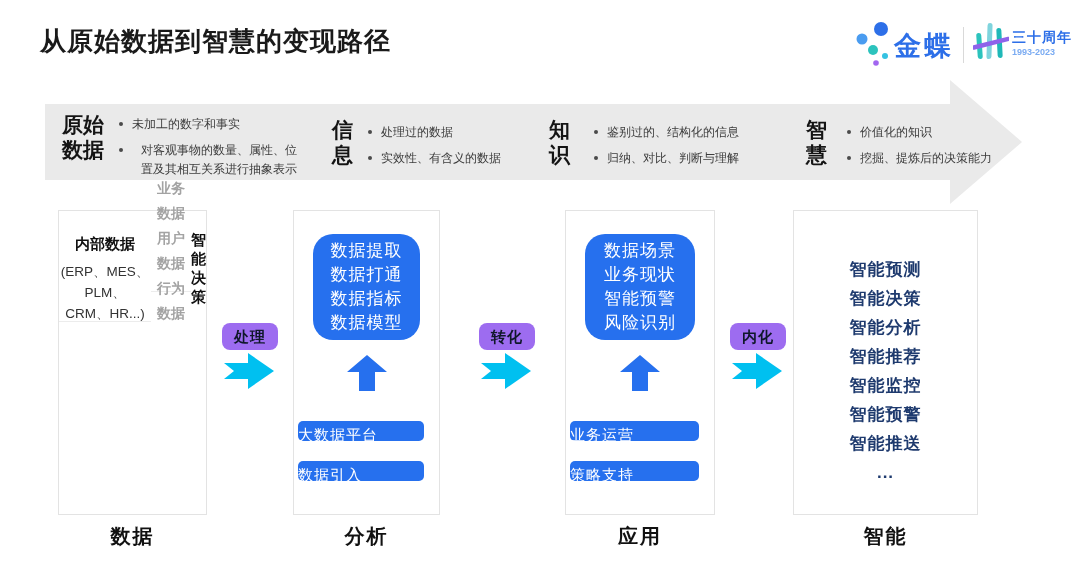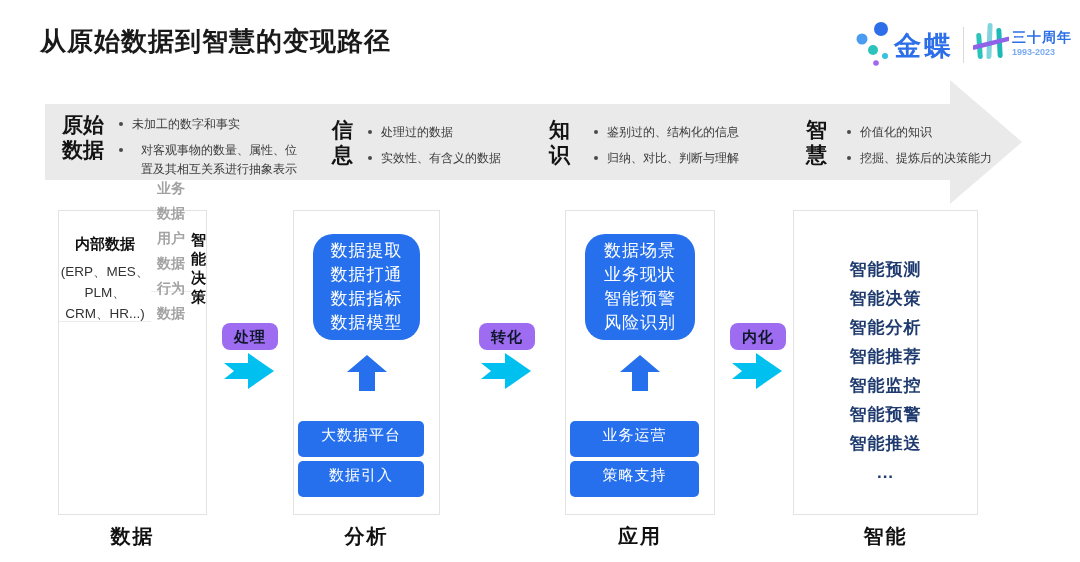--- a/index.html
+++ b/index.html
@@ -53,22 +53,22 @@
   .data-sec.s3{flex:1;padding-top:20px;}
   .data-title{font-size:15px;font-weight:700;color:#111;}
   .data-sub{font-size:13.5px;color:#333;line-height:21px;margin-top:7px;}
   .data-gray{font-size:14px;color:#a3a3a3;line-height:25px;font-weight:700;}
 
   .card{margin:23px 19px 0 19px;height:106px;background:var(--accent-blue);border-radius:20px;
     color:#fff;font-size:17px;font-weight:500;display:flex;flex-direction:column;justify-content:center;
     align-items:center;line-height:24px;letter-spacing:1px;}
   .up-arrow{display:block;margin:15px auto 0 auto;}
   .up-arrow polygon{fill:var(--accent-blue);}
-  .pill-btn{position:absolute;left:4px;right:15px;height:36px;background:var(--accent-blue);border-radius:5px;
-    color:#fff;font-size:15px;font-weight:500;text-align:center;line-height:28px;letter-spacing:1px;}
+  .pill-btn{position:absolute;left:4px;right:15px;height:20px;background:var(--accent-blue);border-radius:5px;
+    color:#fff;font-size:15px;font-weight:500;line-height:28px;letter-spacing:1px;}
   .pill-btn.b1{top:210px;} .pill-btn.b2{top:250px;}
 
   .smart-item{font-size:17px;font-weight:700;color:var(--navy-text);line-height:29px;letter-spacing:1px;}
 
   .col-footer{position:absolute;top:523px;text-align:center;font-size:20px;font-weight:700;color:#111;letter-spacing:2px;}
   .f1{left:58px;width:149px;} .f2{left:293px;width:147px;} .f3{left:565px;width:150px;} .f4{left:793px;width:185px;}
 </style>
 </head>
 <body>
 

